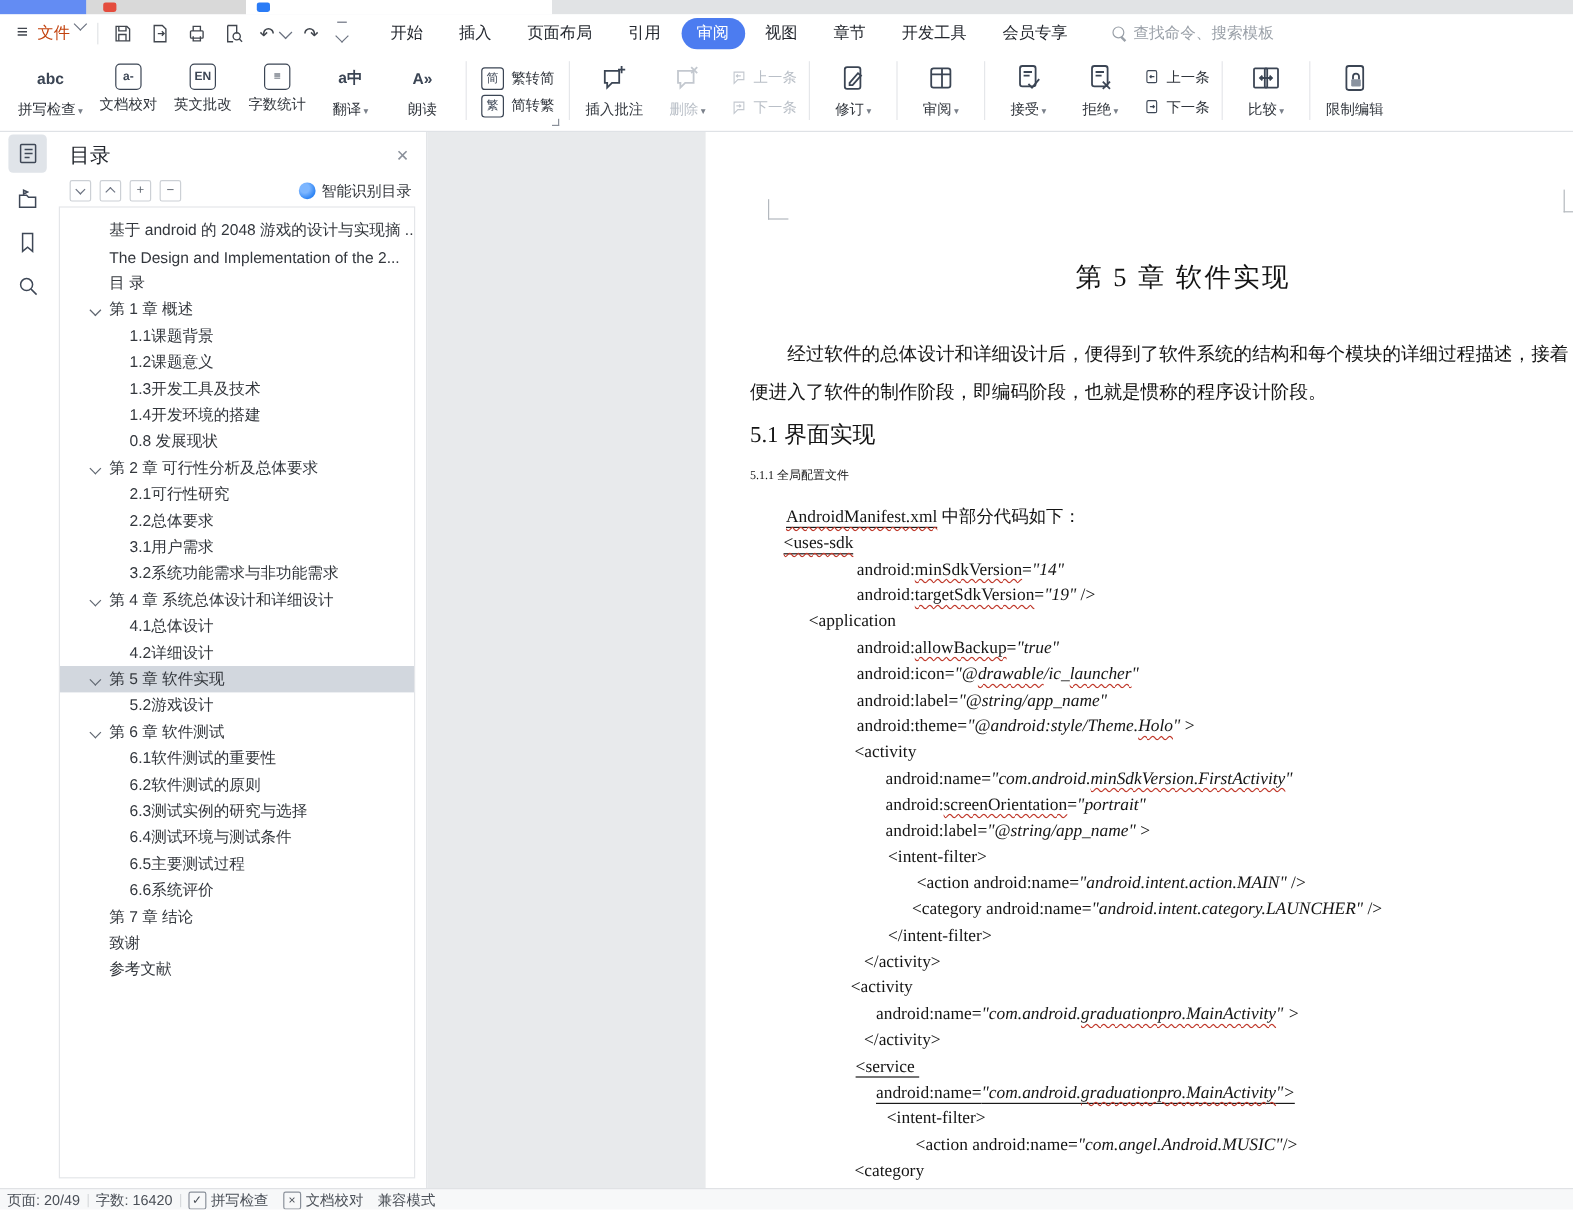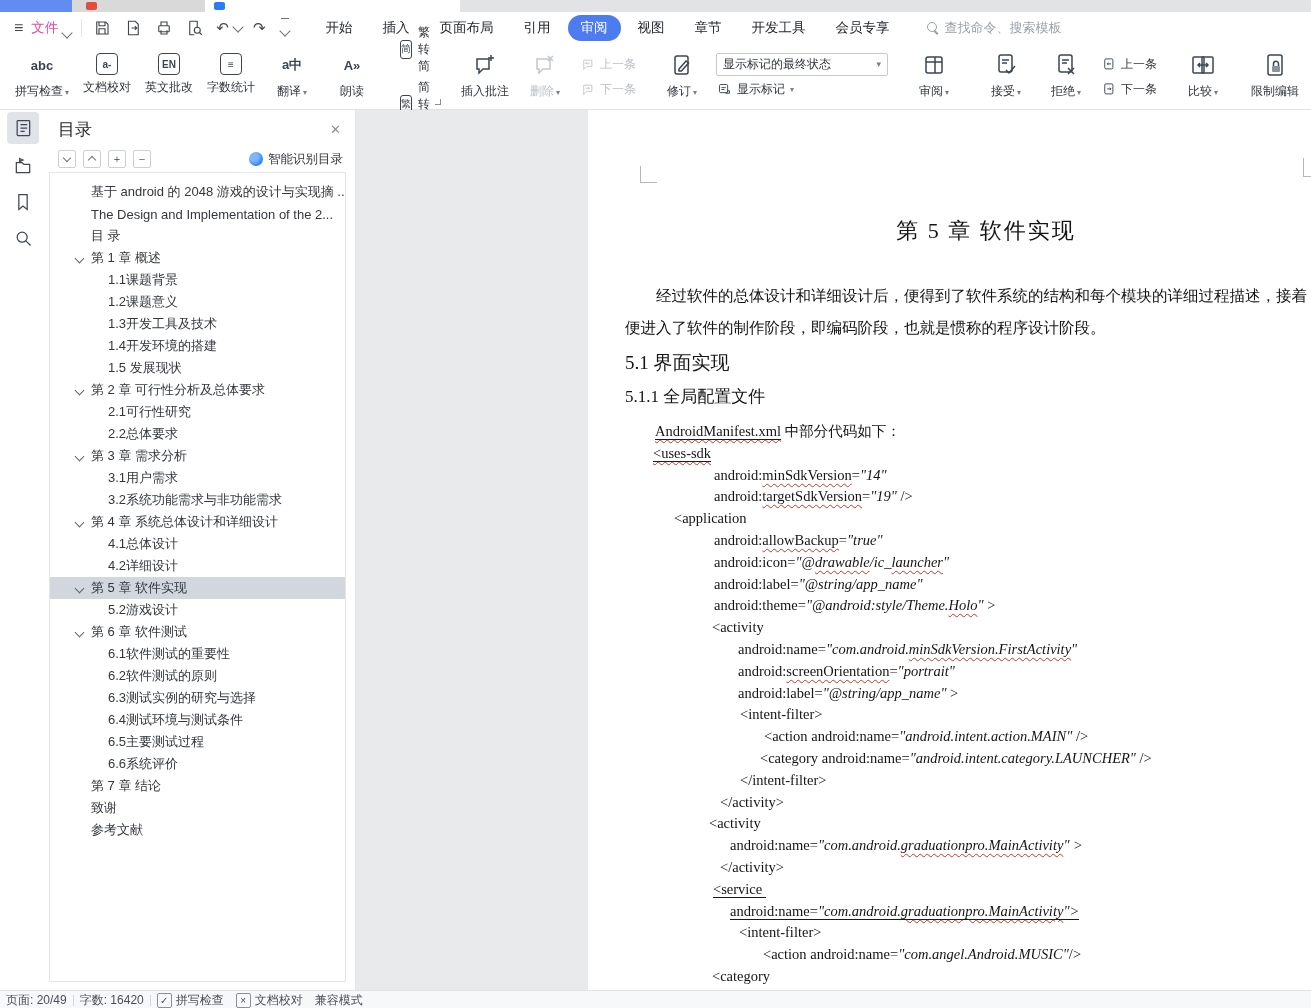--- a/index.html
+++ b/index.html
@@ -10,21 +10,21 @@
   .tabstrip .seg{position:absolute;top:0;height:12px;}
   .seg-home{left:0;width:72px;background:#638cf3;}
   .seg-doc1{left:72px;width:133px;background:#d9d9d9;}
   .seg-doc2{left:205px;width:255px;background:#ffffff;}
   .mini-logo{position:absolute;top:2px;width:11px;height:8px;border-radius:2px;}
   .logo-red{left:86px;background:#e44c3d;}
   .logo-blue{left:214px;background:#2a7bf6;}
   
   .menubar{position:absolute;left:0;top:12px;width:1311px;height:32px;background:#fff;display:flex;align-items:center;}
   .hamburger{font-size:16px;color:#41464e;margin-left:14px;}
-  .filebtn{display:flex;align-items:flex-end;gap:5px;margin-left:8px;font-size:13.5px;color:#ec4899;}
+  .filebtn{display:flex;align-items:flex-start;gap:5px;margin-left:8px;font-size:13.5px;color:#c2410c;}
   .chev{display:inline-block;width:7px;height:7px;border-left:1.6px solid #6b7280;border-bottom:1.6px solid #6b7280;transform:rotate(-45deg);margin-top:-3px;}
   .chev.up{transform:rotate(135deg);margin-top:3px;}
   .vdiv{width:1px;height:18px;background:#e2e4e7;margin:0 10px;}
   .qtools{display:flex;align-items:center;gap:11px;color:#41464e;}
   .qicon{width:20px;height:20px;display:flex;align-items:center;justify-content:center;}
   .qicon svg{stroke:#41464e;fill:none;stroke-width:1.5;}
   .uglyph{font-size:15px;color:#41464e;}
   .tinychev{margin-left:-6px;}
   .morechev{border-top:1.5px solid #6b7280;padding-top:2px;margin-left:4px;}
   .mtabs{display:flex;align-items:center;margin-left:22px;}
@@ -85,21 +85,21 @@
   .docarea{position:absolute;left:356px;top:110px;width:955px;height:880px;background:#e8eaec;}
   .page{position:absolute;left:232px;top:0;width:795px;height:880px;background:#fff;overflow:hidden;
         font-family:"Liberation Serif","DejaVu Serif",serif;color:#141414;}
   .cropmark{position:absolute;width:16px;height:16px;border-color:#b3b8be;}
   .cm-left{left:52px;top:56px;border-left:1px solid #b3b8be;border-bottom:1px solid #b3b8be;}
   .cm-right{left:715px;top:48px;height:18px;border-left:1px solid #b3b8be;border-bottom:1px solid #b3b8be;}
   .content{padding:0 76px 0 37px;}
   .doc-title{margin:106px 0 0 40px;text-align:center;font-size:22px;letter-spacing:2px;}
   .doc-para{margin:34px 0 0;font-size:15.5px;line-height:31.5px;text-align:justify;text-indent:2em;}
   .doc-h2{margin:8px 0 12px;font-size:19px;font-weight:normal;line-height:24px;}
-  .doc-h3{margin:10px 0 0;font-size:17px;font-weight:normal;line-height:20px;}
+  .doc-h3{margin:10px 0 0;font-size:10px;font-weight:normal;line-height:20px;}
   .codeblock{margin-top:14px;font-size:14.5px;}
   .code-line{height:21.8px;line-height:21.8px;white-space:pre;}
   .it{font-style:italic;}
   .ul{border-bottom:1px solid #1a1a1a;}
   .wv{text-decoration:underline;text-decoration-style:wavy;text-decoration-color:#c0392b;text-decoration-thickness:1px;text-underline-offset:3px;}
   
   .statusbar{position:absolute;left:0;top:990px;width:1311px;height:18px;background:#f7f8f9;border-top:1px solid #e0e2e5;
              display:flex;align-items:center;font-size:12px;color:#4a4f57;}
   .sb-item{display:flex;align-items:center;gap:4px;padding:0 6px;white-space:nowrap;text-align:center;}
   .sb-sep{width:1px;height:11px;background:#d8dadd;}
@@ -256,35 +256,20 @@
   <div class="rdiv"></div>
   <div class="bigbtn">
     <span class="bicon">
       <svg width="24" height="24" viewBox="0 0 24 24">
           <rect x="5" y="3" width="13" height="18" rx="2"></rect>
           <path d="M9 16l7-8 2.5 2-7 8H9z"></path>
         </svg>
     </span>
     <span class="blabel drop">修订</span>
   </div>
-  <div class="stackcol">
-    <div class="mark-select">
-      <span>显示标记的最终状态</span>
-    </div>
-    <div class="sbtn drop">
-      <span class="mini">
-        <svg width="15" height="15" viewBox="0 0 24 24">
-            <rect x="4" y="4" width="13" height="13" rx="2"></rect>
-            <path d="M7 9h7M7 12h5"></path>
-            <path d="M17 14h3v4h-6l3-2z"></path>
-          </svg>
-      </span>
-        <span>显示标记</span>
-    </div>
-  </div>
   <div class="rdiv"></div>
   <div class="bigbtn">
     <span class="bicon">
       <svg width="24" height="24" viewBox="0 0 24 24">
           <rect x="4" y="4" width="16" height="16" rx="2"></rect>
           <path d="M13 4v16M13 9h7M4 9h9"></path>
         </svg>
     </span>
     <span class="blabel drop">审阅</span>
   </div>
@@ -423,35 +408,31 @@
       <div class="titem lvl1">
         <span>1.2课题意义</span>
       </div>
       <div class="titem lvl1">
         <span>1.3开发工具及技术</span>
       </div>
       <div class="titem lvl1">
         <span>1.4开发环境的搭建</span>
       </div>
       <div class="titem lvl1">
-        <span>1.5 发展现状</span>
+        <span>0.8 发展现状</span>
       </div>
       <div class="titem lvl0 arr">
         <span class="chev"></span>
         <span>第 2 章 可行性分析及总体要求</span>
       </div>
       <div class="titem lvl1">
         <span>2.1可行性研究</span>
       </div>
       <div class="titem lvl1">
         <span>2.2总体要求</span>
-      </div>
-      <div class="titem lvl0 arr">
-        <span class="chev"></span>
-        <span>第 3 章 需求分析</span>
       </div>
       <div class="titem lvl1">
         <span>3.1用户需求</span>
       </div>
       <div class="titem lvl1">
         <span>3.2系统功能需求与非功能需求</span>
       </div>
       <div class="titem lvl0 arr">
         <span class="chev"></span>
         <span>第 4 章 系统总体设计和详细设计</span>

